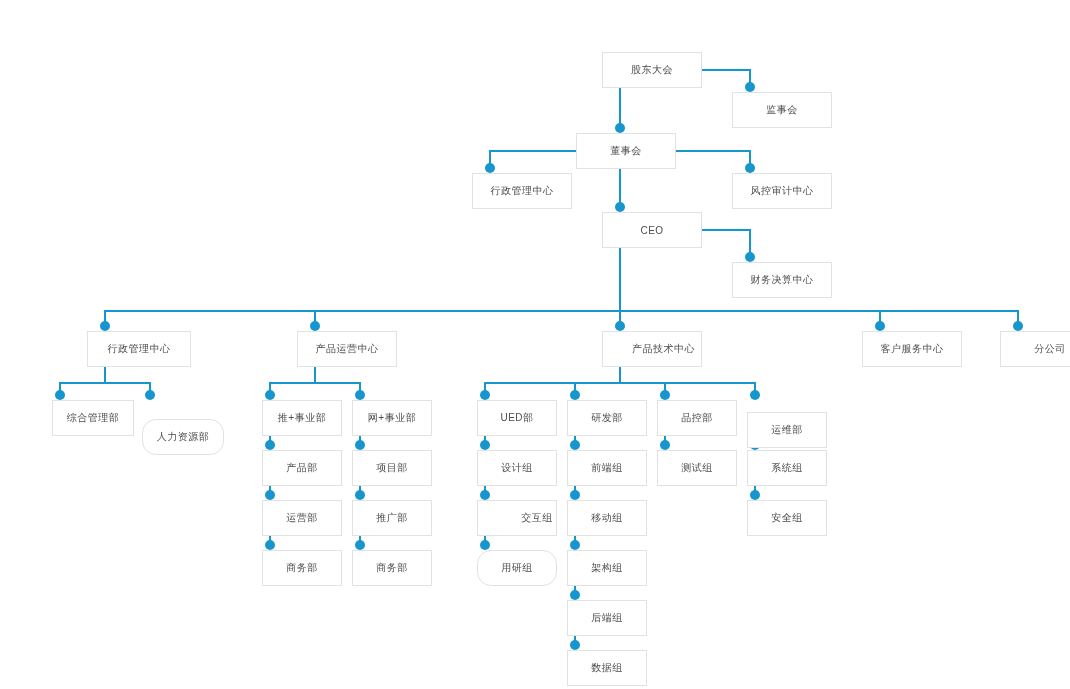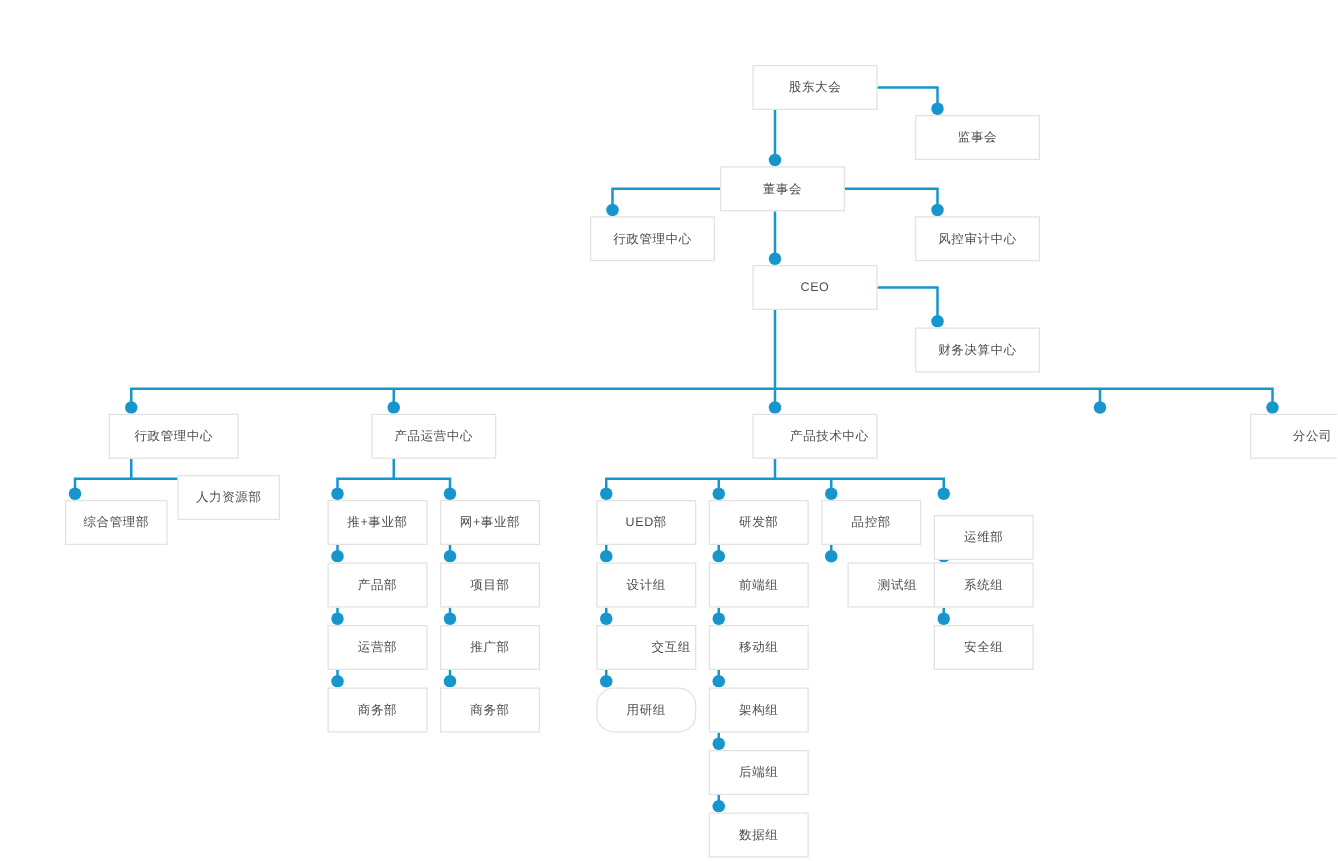--- a/index.html
+++ b/index.html
@@ -137,27 +137,30 @@
       </div>
       <div class="node" style="left: 55px; top: 331px; width: 104px; height: 36px;">
         <span>行政管理中心</span>
       </div>
       <div class="node" style="left: 265px; top: 331px; width: 100px; height: 36px;">
         <span>产品运营中心</span>
       </div>
       <div class="node" style="left: 570px; top: 331px; width: 100px; height: 36px; padding-left: 23px;">
         <span>产品技术中心</span>
       </div>
+      <div class="node" style="left: 830px; top: 331px; width: 100px; height: 36px;">
+        <span>客户服务中心</span>
+      </div>
       <div class="node" style="left: 968px; top: 331px; width: 100px; height: 36px;">
         <span>分公司</span>
       </div>
       <div class="node" style="left: 20px; top: 400px; width: 82px; height: 36px;">
         <span>综合管理部</span>
       </div>
-      <div class="node" style="left: 110px; top: 380px; width: 82px; height: 36px;">
+      <div class="node" style="left: 110px; top: 419px; width: 82px; height: 36px; border-radius: 14px;">
         <span>人力资源部</span>
       </div>
       <div class="node" style="left: 230px; top: 400px; width: 80px; height: 36px;">
         <span>推+事业部</span>
       </div>
       <div class="node" style="left: 320px; top: 400px; width: 80px; height: 36px;">
         <span>网+事业部</span>
       </div>
       <div class="node" style="left: 445px; top: 400px; width: 80px; height: 36px;">
         <span>UED部</span>
@@ -176,21 +179,21 @@
       </div>
       <div class="node" style="left: 320px; top: 450px; width: 80px; height: 36px; justify-content: center;">
         <span>项目部</span>
       </div>
       <div class="node" style="left: 445px; top: 450px; width: 80px; height: 36px;">
         <span>设计组</span>
       </div>
       <div class="node" style="left: 535px; top: 450px; width: 80px; height: 36px;">
         <span>前端组</span>
       </div>
-      <div class="node" style="left: 646px; top: 450px; width: 80px; height: 36px;">
+      <div class="node" style="left: 625px; top: 450px; width: 80px; height: 36px;">
         <span>测试组</span>
       </div>
       <div class="node" style="left: 715px; top: 450px; width: 80px; height: 36px;">
         <span>系统组</span>
       </div>
       <div class="node" style="left: 230px; top: 500px; width: 80px; height: 36px;">
         <span>运营部</span>
       </div>
       <div class="node" style="left: 320px; top: 500px; width: 80px; height: 36px;">
         <span>推广部</span>

